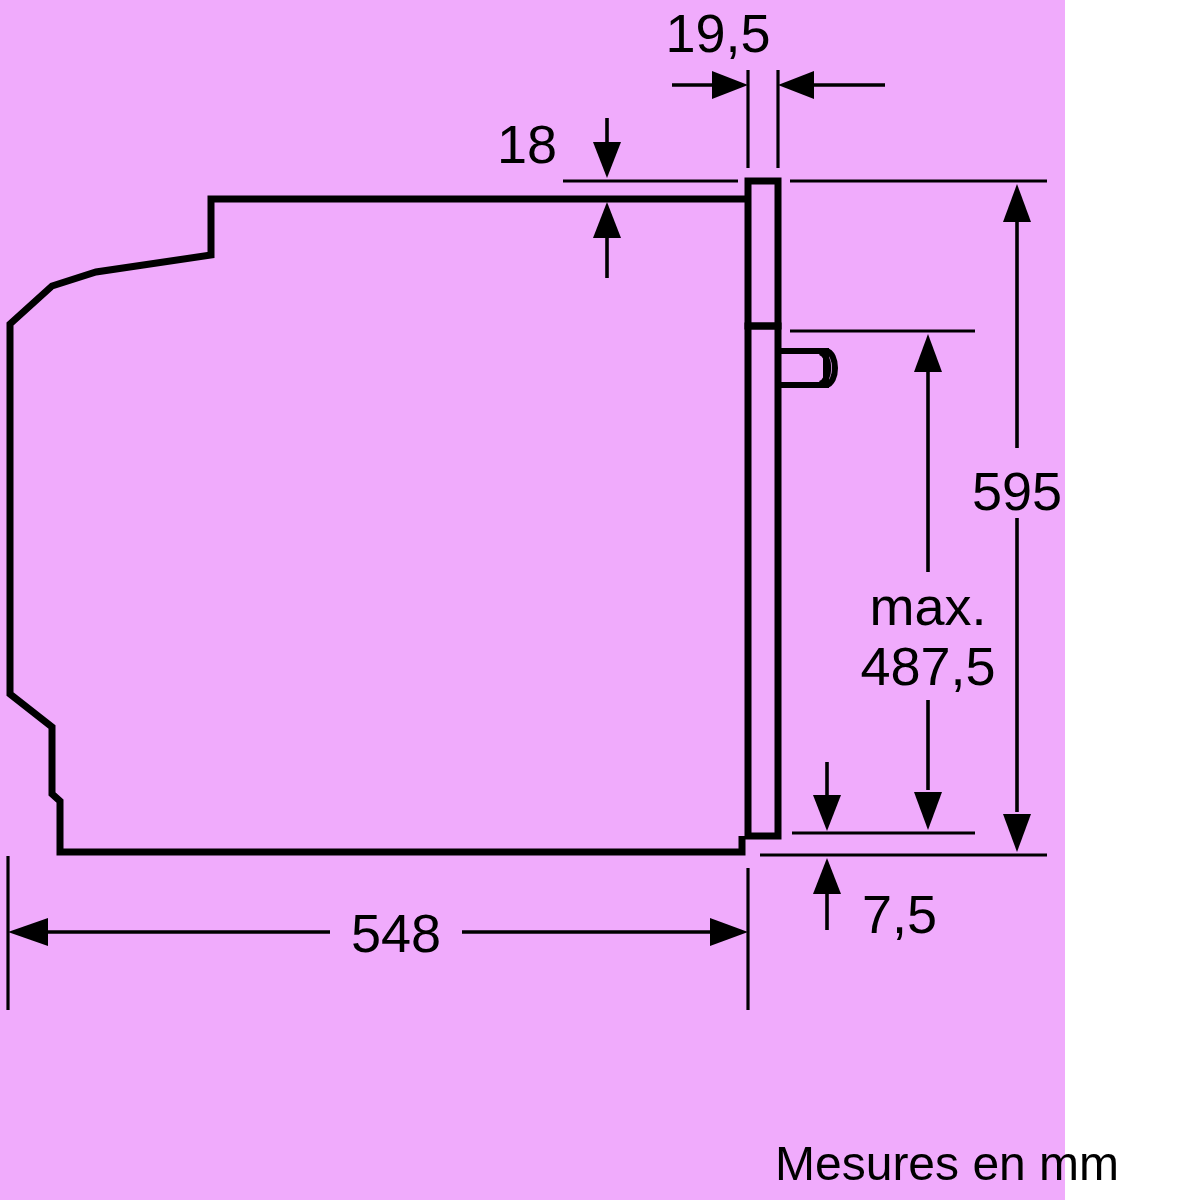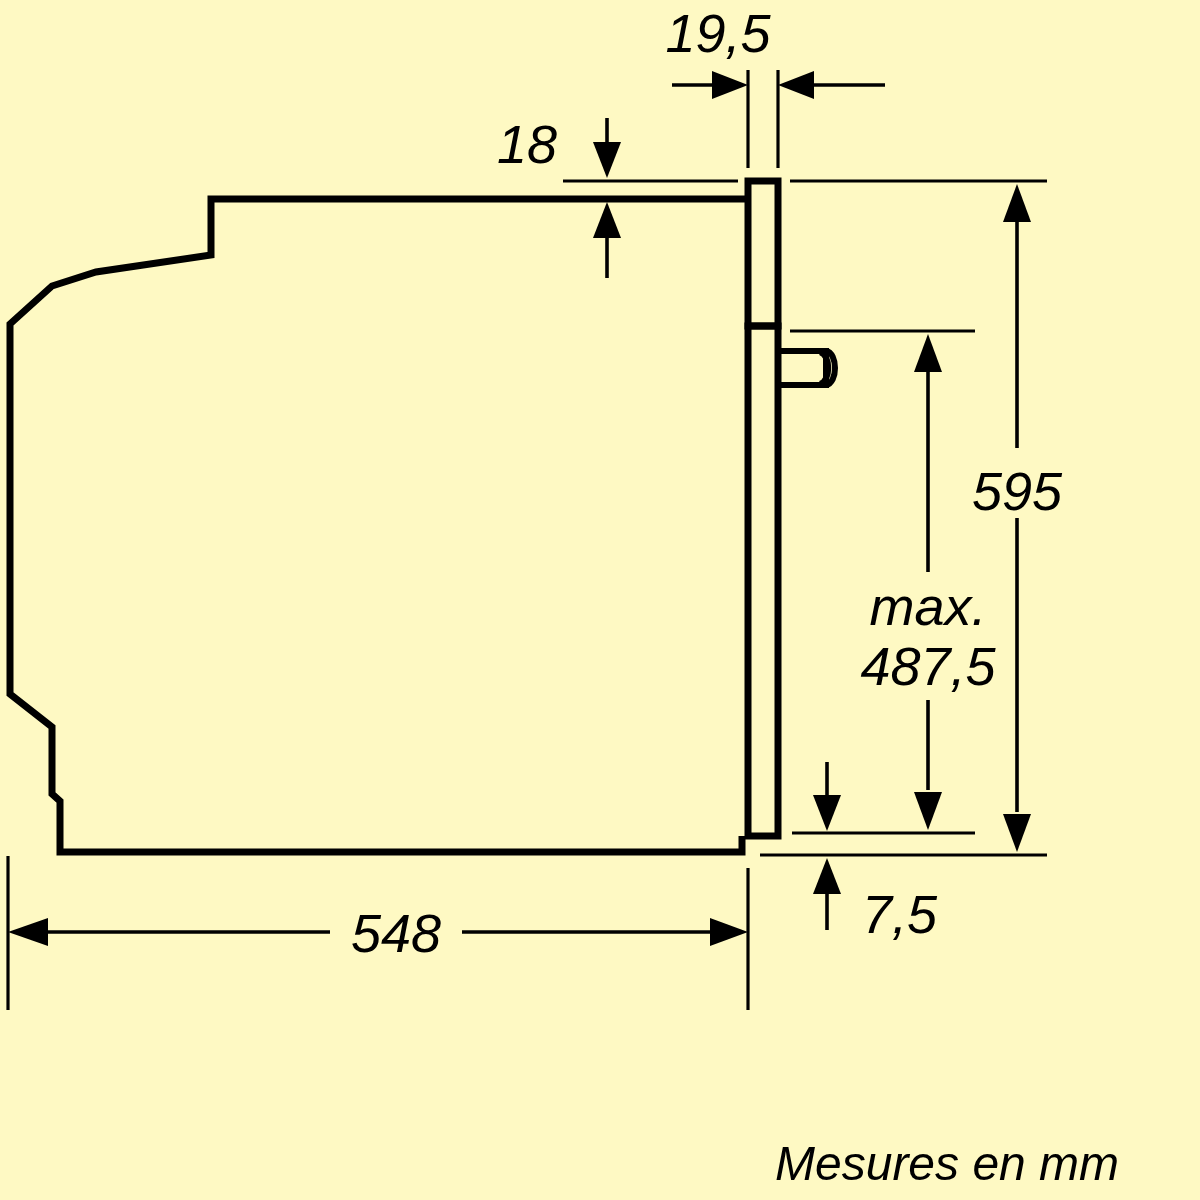--- a/index.html
+++ b/index.html
@@ -10,24 +10,23 @@
   }
   body {
     width: 1200px;
     height: 1200px;
     font-family: "Liberation Sans", sans-serif;
     color: #000000;
     overflow: hidden;
   }
   #drawing-root {
     position: relative;
-    width: 1200px;
+    width: 1065px;
     height: 1200px;
-    background: #fef9c3;
-    font-style: italic;
+    background: #f0abfc;
   }
   svg.drawing-canvas {
     position: absolute;
     top: 0;
     left: 0;
     width: 1200px;
     height: 1200px;
     display: block;
   }
   .dim-text {

